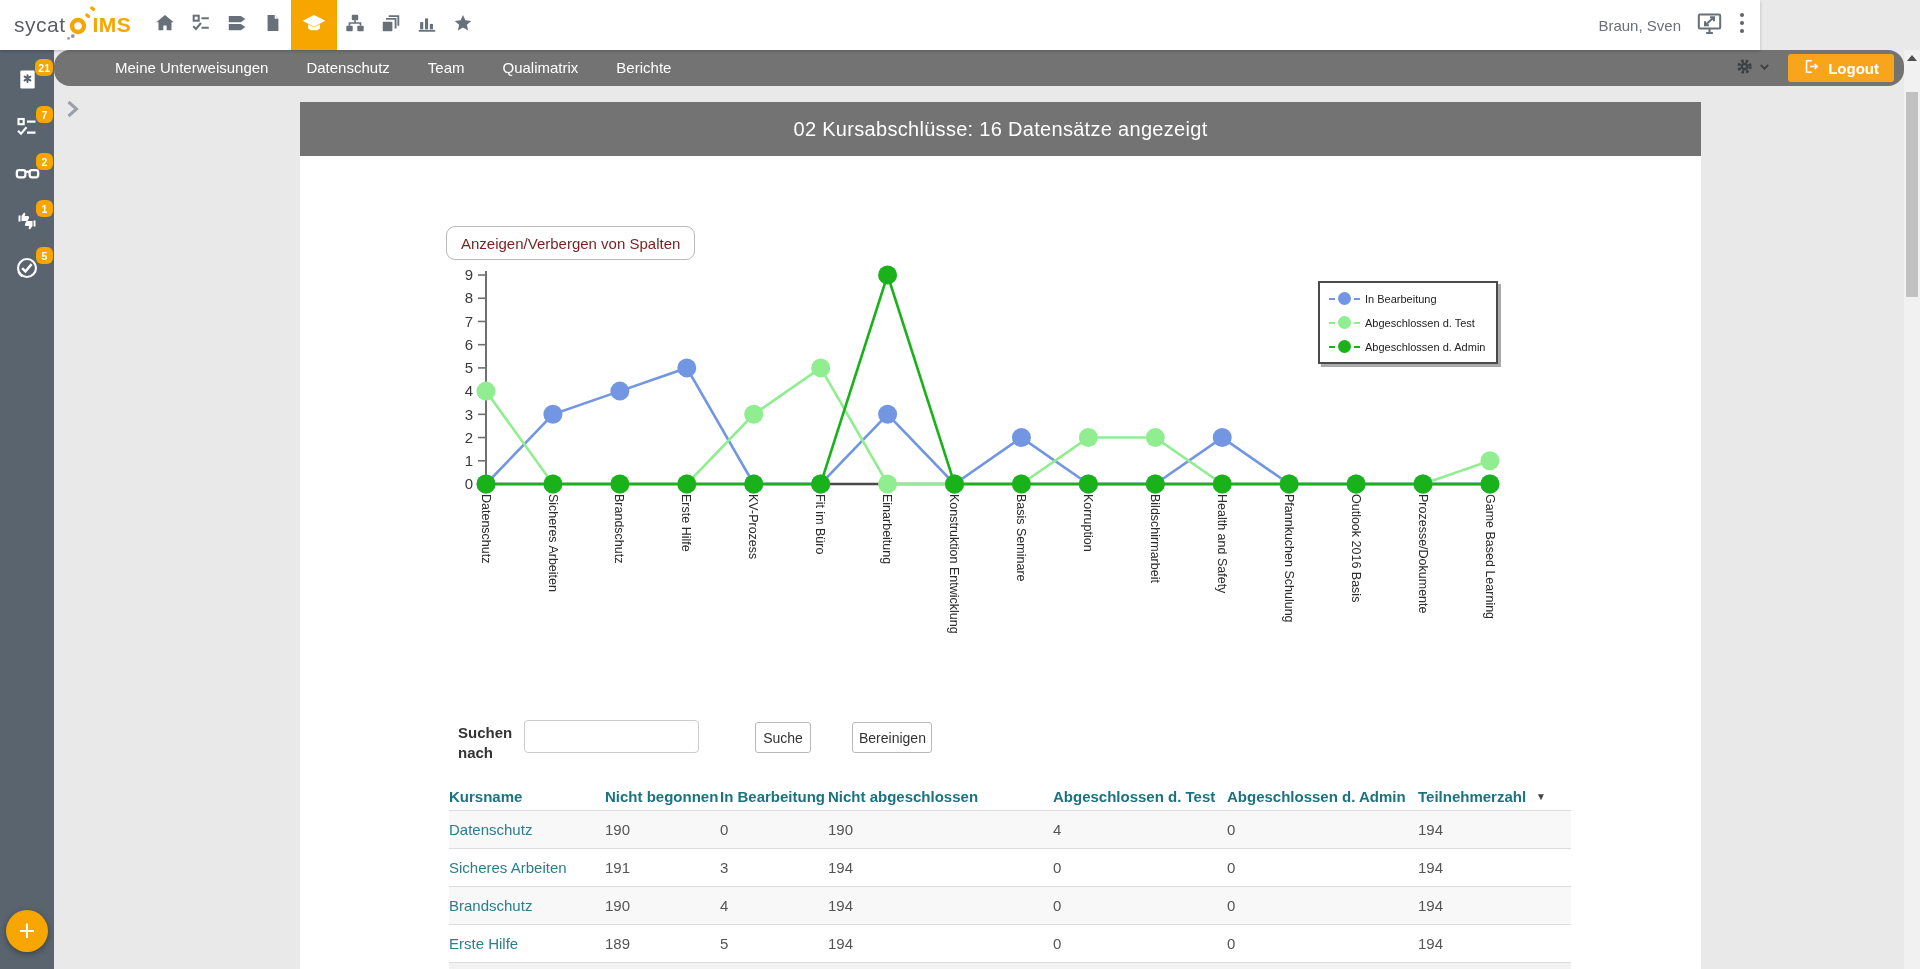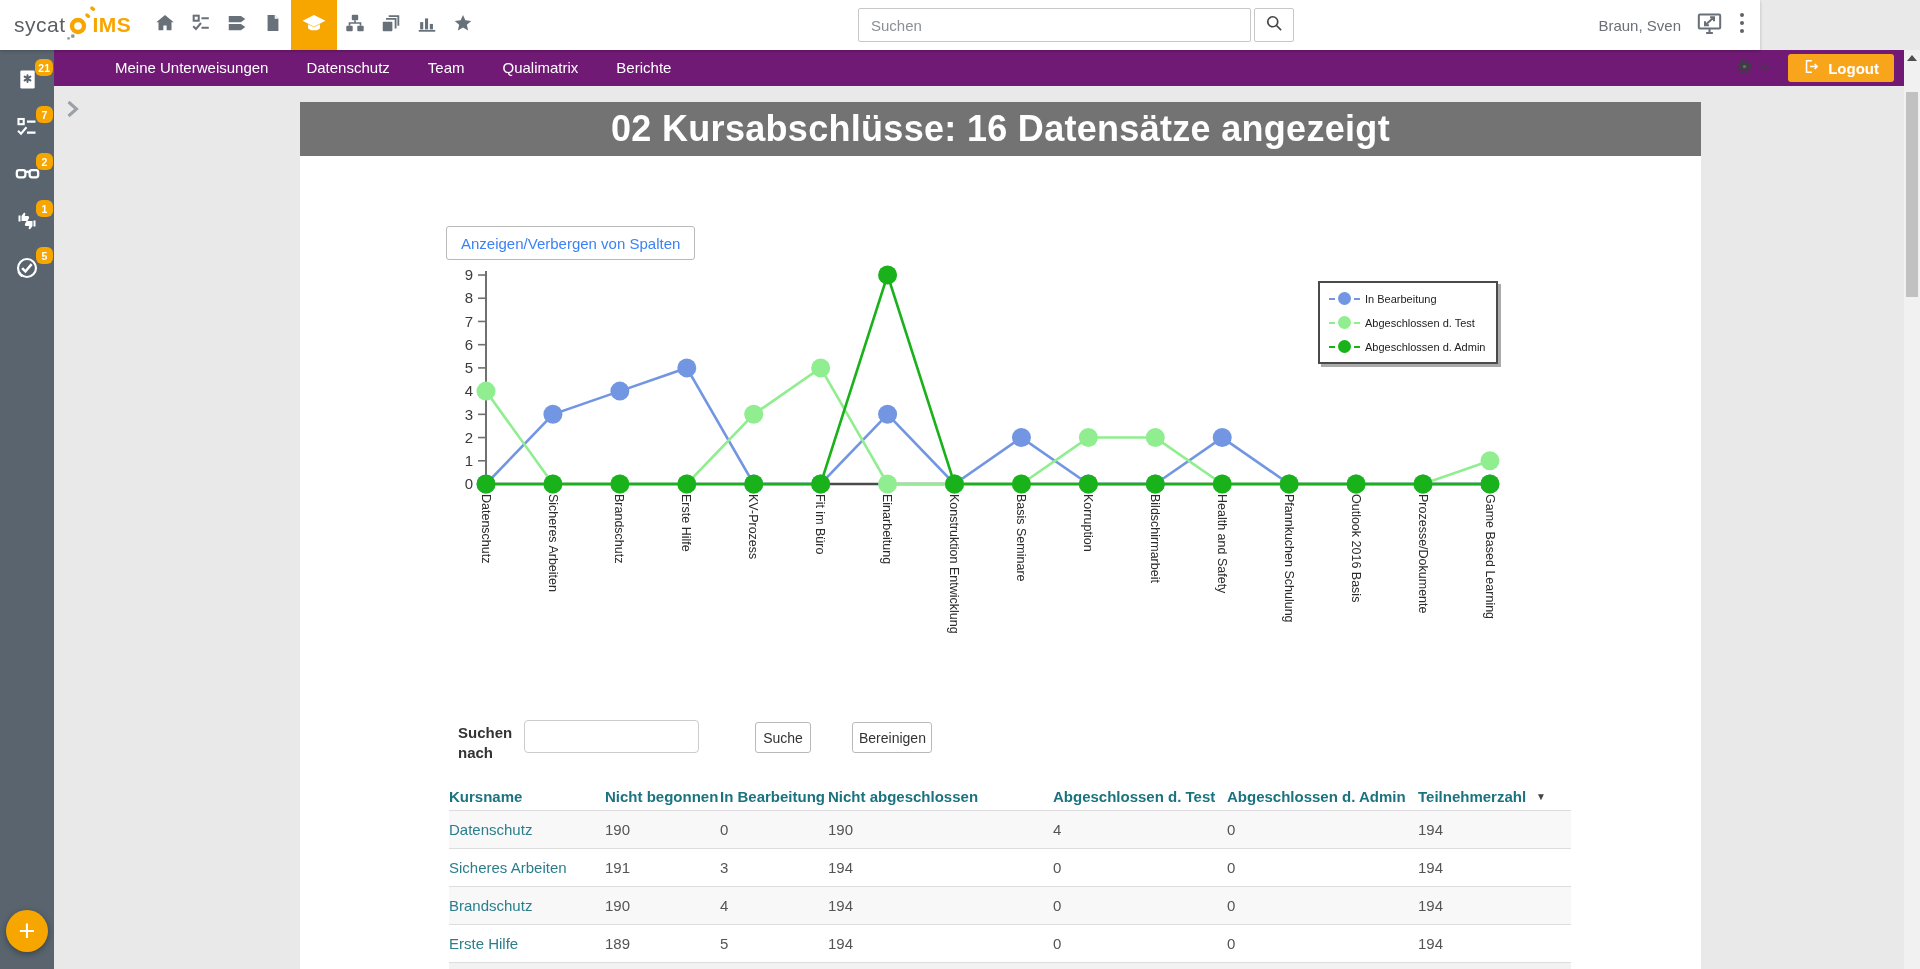--- a/index.html
+++ b/index.html
@@ -18,22 +18,22 @@
   .top-search{position:absolute;left:858px;top:8px;display:flex;}
   .top-search input{width:393px;height:34px;box-sizing:border-box;border:1px solid #c8c8c8;border-radius:2px;
        padding:0 12px;font-size:15px;color:#555;font-family:inherit;outline:none;}
   .top-search input::placeholder{color:#8a9096;}
   .top-search .search-btn{width:40px;height:34px;box-sizing:border-box;margin-left:3px;background:#fff;
        border:1px solid #c8c8c8;border-radius:2px;display:flex;align-items:center;justify-content:center;cursor:pointer;}
   .user-area{position:absolute;right:14px;top:0;height:50px;display:flex;align-items:center;gap:15px;}
   .user-name{font-size:15px;color:#6a7076;}
 
   
-  .navbar{position:absolute;left:54px;top:50px;width:1850px;height:36px;background:#701a75;
-          display:flex;align-items:center;z-index:8;}
+  .navbar{position:absolute;left:54px;top:50px;width:1850px;height:36px;background:#737373;
+          display:flex;align-items:center;z-index:8;border-radius:16px;}
   .nav-items{display:flex;margin-left:42px;}
   .nav-item{color:#fff;font-size:15px;padding:0 19px;line-height:36px;cursor:pointer;white-space:nowrap;}
   .nav-right{margin-left:auto;display:flex;align-items:center;margin-right:10px;gap:16px;}
   .gear-wrap{display:flex;align-items:center;gap:3px;cursor:pointer;}
   .logout-btn{background:#f9a51b;border:none;color:#fff;font-weight:bold;font-size:15px;height:28px;
           padding:0 15px;border-radius:3px;display:flex;align-items:center;gap:8px;cursor:pointer;font-family:inherit;}
 
   
   .sidebar{position:absolute;left:0;top:50px;width:54px;height:919px;background:#59646e;z-index:8;}
   .side-icons{padding-top:8px;}
@@ -41,24 +41,24 @@
   .badge{position:absolute;top:1px;right:1px;min-width:11px;height:17px;padding:0 3px;border-radius:6px;
          background:#f7a600;color:#fff;font-size:10.5px;font-weight:bold;display:flex;align-items:center;justify-content:center;}
   .fab{position:absolute;left:6px;top:910px;width:42px;height:42px;border-radius:50%;background:#f7a600;color:#fff;
        border:none;font-size:29px;line-height:1;display:flex;align-items:center;justify-content:center;
        box-shadow:0 2px 6px rgba(0,0,0,.35);cursor:pointer;z-index:10;}
   .expander{position:absolute;left:60px;top:97px;cursor:pointer;z-index:3;}
 
   
   .panel{position:absolute;left:300px;top:102px;width:1401px;height:867px;background:#fff;z-index:1;}
   .titlebar{height:54px;background:#737373;display:flex;align-items:center;justify-content:center;}
-  .page-title{color:#fff;font-size:36px;font-weight:700;letter-spacing:.3px;}
+  .page-title{color:#fff;font-size:20px;font-weight:400;letter-spacing:.3px;}
 
   .columns-btn{position:absolute;left:446px;top:226px;height:34px;padding:0 14px;background:#fff;
-       border:1px solid #b9b9b9;border-radius:3px;font-size:15px;color:#3b82f6;cursor:pointer;font-family:inherit;z-index:2;}
+       border:1px solid #b9b9b9;border-radius:9px;font-size:15px;color:#7f1d1d;cursor:pointer;font-family:inherit;z-index:2;}
 
   .chart-wrap{position:absolute;left:424px;top:262px;width:1140px;height:400px;z-index:2;}
   .legend{position:absolute;left:1318px;top:281px;width:158px;background:#fff;border:2px solid #4a4a4a;
        box-shadow:3px 3px 0 rgba(100,100,100,.55);padding:7px 9px;display:flex;flex-direction:column;gap:7px;z-index:3;}
   .legend-row{display:flex;align-items:center;gap:5px;height:17px;}
   .legend-label{font-size:11px;color:#222;white-space:nowrap;}
   .lg-line{width:6px;height:2px;}
   .lg-dot{width:13px;height:13px;border-radius:50%;}
 
   
@@ -162,29 +162,20 @@
               <rect x="3" y="19.6" width="18" height="1.9"></rect>
             </g>
           </svg></span>
       </div>
       <div class="tool-icon">
         <span><svg viewBox="0 0 24 24" width="22" height="22">
             <path fill="#68707a" d="M12 3.2l2.6 5.9 6.4.6-4.8 4.2 1.4 6.3-5.6-3.4-5.6 3.4 1.4-6.3-4.8-4.2 6.4-.6z"></path>
           </svg></span>
       </div>
     </div>
-  <div class="top-search">
-    <input type="text" placeholder="Suchen" style="">
-    <div class="search-btn">
-        <span><svg viewBox="0 0 24 24" width="20" height="20" fill="none" stroke="#444" stroke-width="2">
-            <circle cx="10.5" cy="10.5" r="6"></circle>
-            <path d="M15 15l5.5 5.5"></path>
-          </svg></span>
-      </div>
-  </div>
   <div class="user-area">
     <span class="user-name">Braun, Sven</span>
     <span><svg viewBox="0 0 24 24" width="27" height="27" fill="none" stroke="#68707a" stroke-width="1.8">
           <rect x="2.5" y="4" width="19" height="12.5" rx="1"></rect>
           <path d="M9 20.5h6M12 16.5v4"></path>
           <path d="M8 13.5L16 6.5M12.5 6.5H16v3.4M8 10.1v3.4h3.5"></path>
         </svg></span>
     <span><svg width="8" height="24" viewBox="0 0 8 24">
           <g fill="#5f6368">
             <circle cx="4" cy="4" r="2"></circle>

